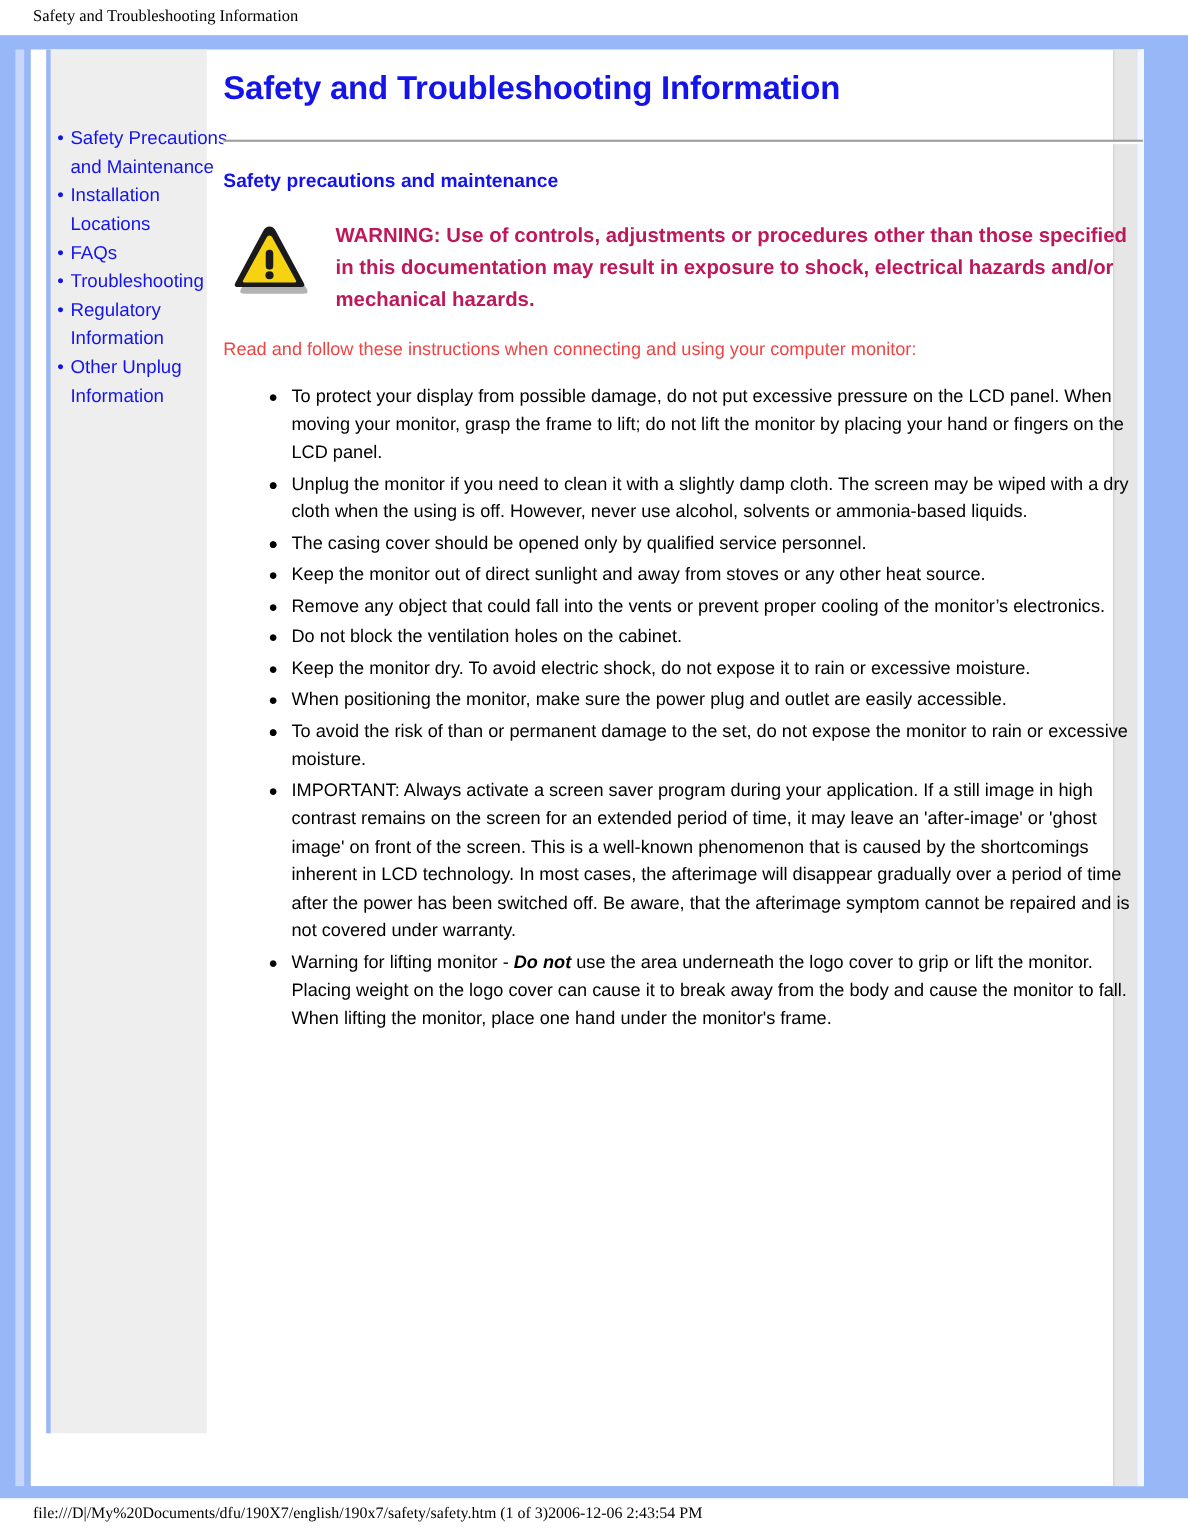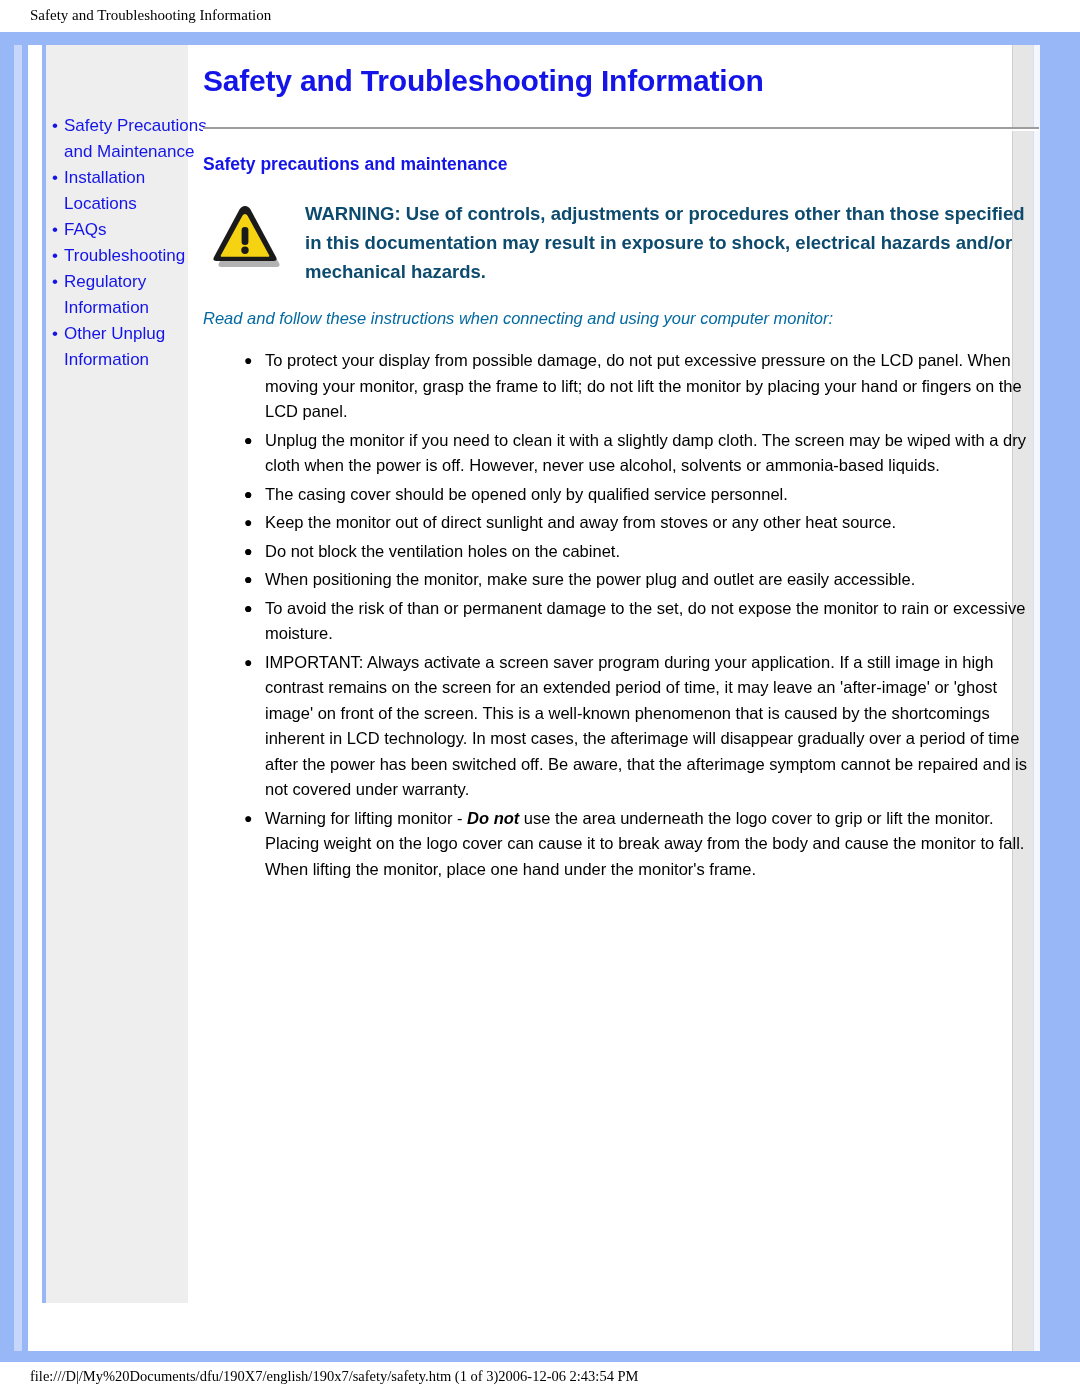--- a/index.html
+++ b/index.html
@@ -189,31 +189,30 @@
     position: absolute;
     left: 6px;
     top: 4px;
     width: 74px;
     height: 68px;
   }
   .warning-text {
     margin: 0;
     font-size: 18.5px;
     font-weight: bold;
-    color: #0c4a6e;
+    color: #be185d;
     line-height: 29px;
   }
 
   
   p.lead {
     margin: 20px 0 0 0;
     font-size: 16.5px;
-    color: #0369a1;
+    color: #ef4444;
     line-height: 24px;
-    font-style: italic;
   }
 
   ul.instructions {
     margin: 18px 0 0 0;
     padding: 0 0 0 62px;
     list-style: none;
   }
   ul.instructions > li {
     position: relative;
     font-size: 16.5px;
@@ -304,42 +303,44 @@
     <ul class="instructions">
       <li>
         <span class="dot">●</span>
         <span>To protect your display from possible damage, do not put excessive pressure on the LCD panel. When moving your monitor, grasp the frame to lift; do not lift the monitor by placing your hand or fingers on the LCD panel.</span>
       </li>
       <li>
         <span class="dot">●</span>
       </li>
       <li>
         <span class="dot">●</span>
-        <span>Unplug the monitor if you need to clean it with a slightly damp cloth. The screen may be wiped with a dry cloth when the power is off. However, never use alcohol, solvents or ammonia-based liquids.</span>
+        <span>Unplug the monitor if you need to clean it with a slightly damp cloth. The screen may be wiped with a dry cloth when the using is off. However, never use alcohol, solvents or ammonia-based liquids.</span>
       </li>
       <li>
         <span class="dot">●</span>
       </li>
       <li>
         <span class="dot">●</span>
         <span>The casing cover should be opened only by qualified service personnel.</span>
       </li>
       <li>
         <span class="dot">●</span>
         <span>Keep the monitor out of direct sunlight and away from stoves or any other heat source.</span>
       </li>
       <li>
         <span class="dot">●</span>
+        <span>Remove any object that could fall into the vents or prevent proper cooling of the monitor’s electronics.</span>
       </li>
       <li>
         <span class="dot">●</span>
         <span>Do not block the ventilation holes on the cabinet.</span>
       </li>
       <li>
         <span class="dot">●</span>
+        <span>Keep the monitor dry. To avoid electric shock, do not expose it to rain or excessive moisture.</span>
       </li>
       <li>
         <span class="dot">●</span>
         <span>When positioning the monitor, make sure the power plug and outlet are easily accessible.</span>
       </li>
       <li>
         <span class="dot">●</span>
       </li>
       <li>
         <span class="dot">●</span>

